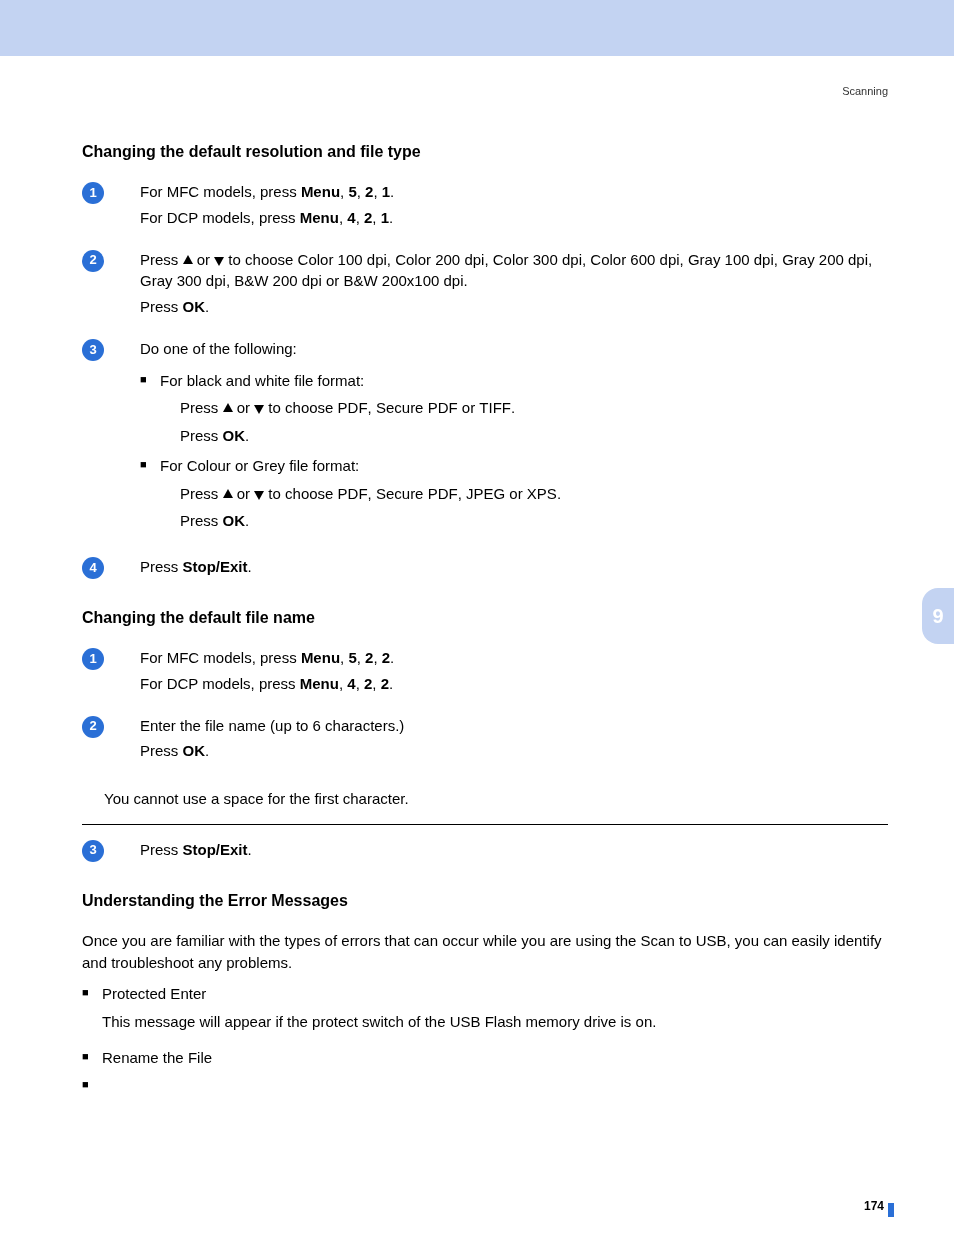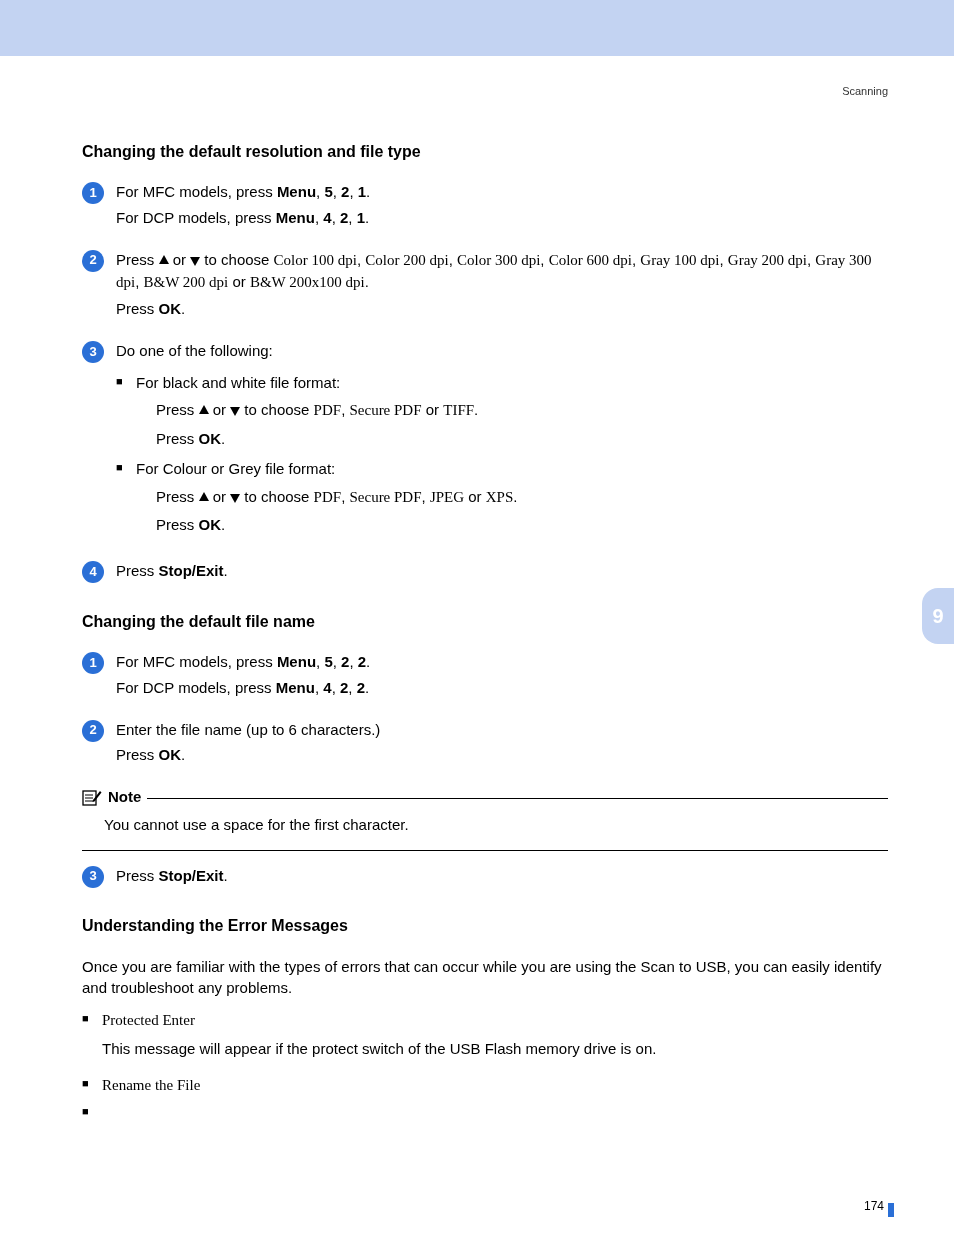--- a/index.html
+++ b/index.html
@@ -46,34 +46,34 @@
     background: #2a6fd6;
     color: #fff;
     font-weight: bold;
     font-size: 13px;
     display: flex;
     align-items: center;
     justify-content: center;
     margin-right: 12px;
     margin-top: 1px;
   }
-  .step-body { flex: 1; }
+  .step-body { flex: 1; margin-left: 24px; }
   .step-body p { margin-bottom: 4px; }
   .sublist { list-style: none; margin-top: 10px; }
   .sublist > li { margin-bottom: 8px; padding-left: 20px; position: relative; }
   .sublist > li::before {
     content: "■";
     position: absolute;
     left: 0;
     top: 2px;
     font-size: 11px;
     color: #000;
   }
   .sub-indent p { margin: 6px 0 6px 20px; }
-  .mono { font-family: Liberation Serif, serif; }
+  .mono { font-family: Liberation Sans, sans-serif; }
   b { font-weight: bold; }
   .arrow-up, .arrow-down {
     display: inline-block;
     width: 0; height: 0;
     vertical-align: baseline;
   }
   .arrow-up {
     border-left: 5px solid transparent;
     border-right: 5px solid transparent;
     border-bottom: 9px solid #000;
@@ -126,21 +126,21 @@
     font-weight: bold;
     font-size: 20px;
     display: flex;
     align-items: center;
     justify-content: center;
   }
   .page-num {
     position: absolute;
     bottom: 20px;
     right: 70px;
-    font-weight: normal;
+    font-weight: bold;
     font-size: 12px;
   }
   .page-bar {
     position: absolute;
     bottom: 18px;
     right: 60px;
     width: 6px;
     height: 14px;
     background: #2a6fd6;
   }
@@ -232,33 +232,20 @@
     <li class="step">
       <span class="step-num">2</span>
       <div class="step-body">
         <p>Enter the file name (up to 6 characters.)</p>
         <p><span>Press </span><b>OK</b><span>.</span></p>
       </div>
     </li>
   </ul>
 
   <div class="note-block">
-    <div class="note-head">
-      <span class="note-icon">
-        <svg width="20" height="18" viewBox="0 0 20 18">
-          <rect x="1" y="3" width="13" height="14" fill="none" stroke="#000" stroke-width="1.3"></rect>
-          <line x1="3" y1="7" x2="11" y2="7" stroke="#000" stroke-width="1"></line>
-          <line x1="3" y1="10" x2="11" y2="10" stroke="#000" stroke-width="1"></line>
-          <line x1="3" y1="13" x2="11" y2="13" stroke="#000" stroke-width="1"></line>
-          <path d="M11 12 L18 3 L19.5 4.5 L12.5 13.5 L10.5 14 Z" fill="#000"></path>
-        </svg>
-      </span>
-      <span class="note-title">Note</span>
-      <span class="note-line"></span>
-    </div>
     <div class="note-body">You cannot use a space for the first character.</div>
     <div class="note-bottom-line"></div>
   </div>
 
   <ul class="steps">
     <li class="step">
       <span class="step-num">3</span>
       <div class="step-body">
         <p><span>Press </span><b>Stop/Exit</b><span>.</span></p>
       </div>

